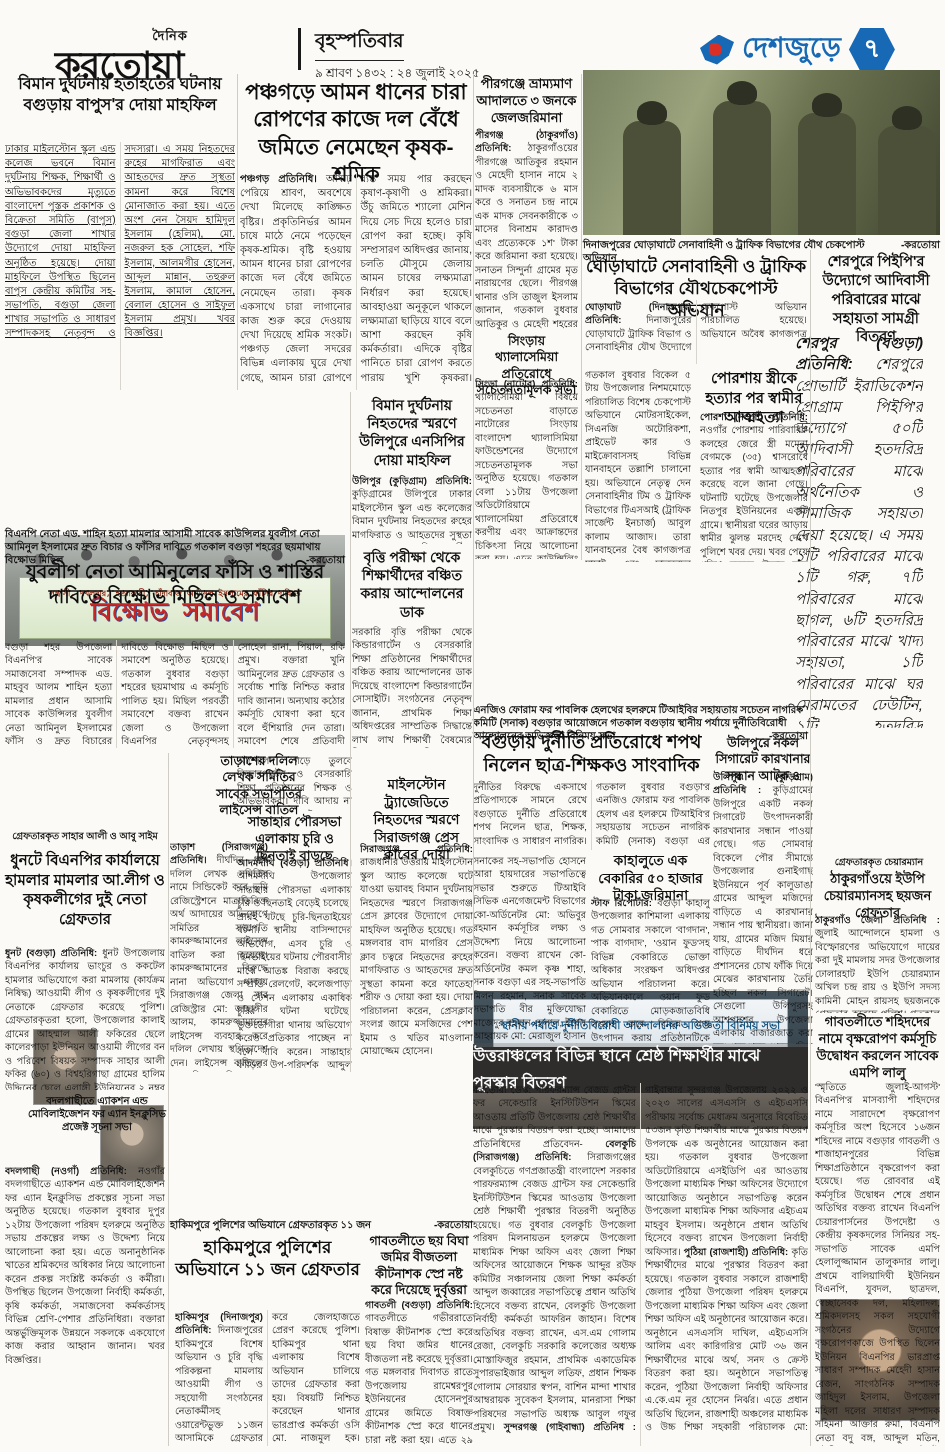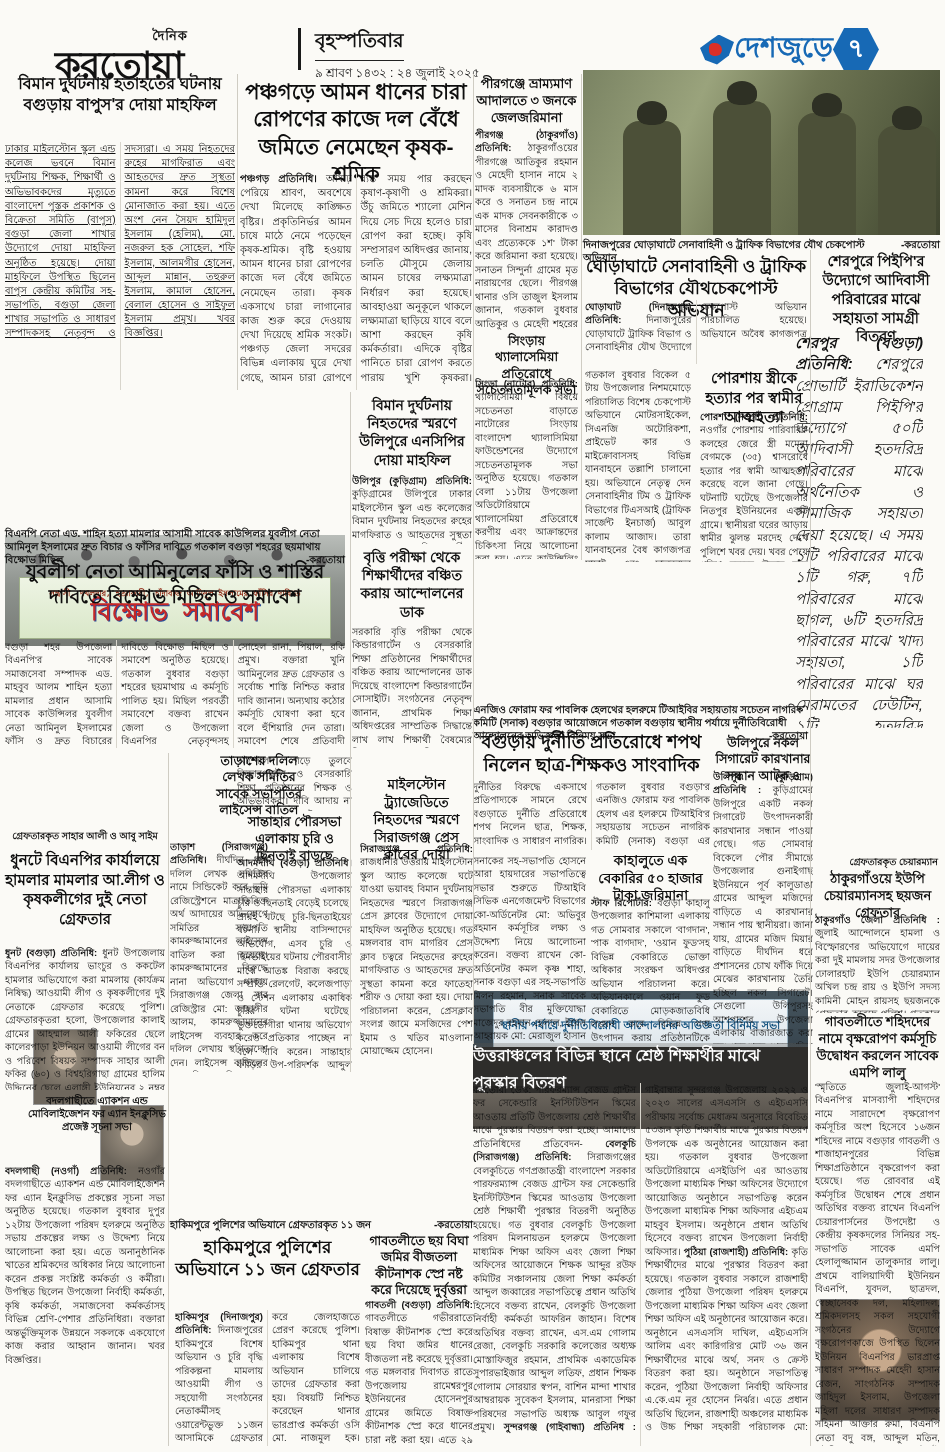--- a/index.html
+++ b/index.html
@@ -5,21 +5,21 @@
   html,body{margin:0;padding:0;}
   body{background:#e8e6e0;font-family:"Liberation Sans","DejaVu Sans",sans-serif;color:#121212;}
   .page{position:relative;width:945px;height:1452px;background:#fbfaf6;margin:0 auto;overflow:hidden;}
   .abs{position:absolute;}
   
   .logo-top{font-size:13px;font-weight:bold;text-align:center;letter-spacing:1px;}
   .logo-main{font-size:37px;font-weight:900;line-height:1.0;letter-spacing:-1px;}
   .mast-divider{width:3px;background:#1a1a1a;}
   .day{font-size:19px;font-weight:bold;border-bottom:1.5px solid #222;padding-bottom:2px;}
   .dateline-top{font-size:12px;margin-top:3px;}
-  .brand-right{display:flex;align-items:center;}
+  .brand-right{display:flex;align-items:center;gap:8px;}
   .brand-icon{width:34px;height:30px;background:#1769b5;clip-path:polygon(0 45%,30% 20%,55% 0,100% 25%,85% 70%,50% 100%,15% 85%);position:relative;}
   .brand-icon i{position:absolute;left:9px;top:8px;width:13px;height:13px;background:#d92f27;border-radius:40% 60% 55% 45%;}
   .brand-word{font-size:28px;font-weight:900;color:#1769b5;}
   .page-badge{width:46px;height:44px;background:#1769b5;clip-path:polygon(25% 0,75% 0,100% 50%,75% 100%,25% 100%,0 50%);color:#fff;font-size:26px;font-weight:bold;display:flex;align-items:center;justify-content:center;}
   
   .hl{font-weight:900;text-align:center;line-height:1.3;color:#0d0d0d;}
   .bd{font-size:10px;line-height:1.42;text-align:justify;overflow:hidden;}
   .bd p{margin:0;display:inline;}
   .dl{font-weight:bold;}
   .cols2{column-count:2;column-gap:9px;column-rule:1px solid #d8d5cc;}
@@ -210,21 +210,21 @@
   <div class="abs bd" style="left:591px;top:896px;width:119px;height:148px;font-size:9.5px;">
     <p><b class="dl">স্টাফ রিপোর্টার:</b> <span>বগুড়া কাহালু উপজেলার কাশিমালা এলাকায় গত সোমবার সকালে 'বাগদান', 'পাক বাগদাদ', 'ওয়ান ফুড'সহ বিভিন্ন বেকারিতে ভোক্তা অধিকার সংরক্ষণ অধিদপ্তর অভিযান পরিচালনা করে। অভিযানকালে ওয়ান ফুড বেকারিতে মোড়কজাতবিধি লঙ্ঘন করে বিভিন্ন পণ্য উৎপাদন করায় প্রতিষ্ঠানটিকে ৫০ হাজার টাকা জরিমানা করা হয়। ভবিষ্যতে বিধি মেনে পণ্য উৎপাদনের নির্দেশও দেয়া হয়।</span></p>
   </div>
 
   <div class="abs hl" style="left:713px;top:735px;width:100px;font-size:12.5px;">উলিপুরে নকল সিগারেট কারখানার সন্ধান আটক ৪</div>
   <div class="abs bd" style="left:713px;top:770px;width:100px;height:274px;font-size:9.5px;">
     <p><b class="dl">উলিপুর (কুড়িগ্রাম) প্রতিনিধি :</b> <span>কুড়িগ্রামের উলিপুরে একটি নকল সিগারেট উৎপাদনকারী কারখানার সন্ধান পাওয়া গেছে। গত সোমবার বিকেলে পৌর সীমান্তে উপজেলার গুনাইগাছ ইউনিয়নে পূর্ব কালুডাঙা গ্রামের আব্দুল মজিদের বাড়িতে এ কারখানার সন্ধান পায় স্থানীয়রা। জানা যায়, গ্রামের মজিদ মিয়ার বাড়িতে দীর্ঘদিন ধরে প্রশাসনের চোখ ফাঁকি দিয়ে মেঝের কারখানায় তৈরি হচ্ছিল নকল সিগারেট। সেগুলো উলিপুরসহ আশপাশের উপজেলা এলাকায় বাজারজাত করা হয়। পরে খবর পেয়ে পুলিশ সিগারেট তৈরির কারক ৪জনকে আটক করে। এসময় বিপুল পরিমাণ সিগারেটের মোড়ক, বস্তাভর্তি কাগজ, স্টিকারসহ সিগারেট তৈরির বিভিন্ন উপকরণ জব্দ করা হয়। আটককৃতরা হলো আবুল খায়ের (৫৫), হাসেন মিয়া (২৯), শামসুল হক (৪৫), নজিবার রহমান (৬০)। তাদের সবার বাড়ি শীলপাড়ার জলাকা থানার নিয়ন্ত্রণ পাঠানপাড়া হাটে। এগিয়ে আইনগত ব্যবস্থা নেওয়া হবে।</span></p>
   </div>
 
   <div class="abs ph portrait" style="left:820px;top:733px;width:118px;height:120px;"></div>
-  <div class="abs cap" style="left:820px;top:856px;width:118px;text-align:right;font-size:9.5px;">গ্রেফতারকৃত চেয়ারম্যান</div>
+  <div class="abs cap" style="left:820px;top:856px;width:118px;text-align:center;font-size:9.5px;">গ্রেফতারকৃত চেয়ারম্যান</div>
   <div class="abs hl" style="left:815px;top:871px;width:125px;font-size:13px;">ঠাকুরগাঁওয়ে ইউপি চেয়ারম্যানসহ ছয়জন গ্রেফতার</div>
   <div class="abs bd" style="left:815px;top:913px;width:125px;height:100px;font-size:9.5px;">
     <p><b class="dl">ঠাকুরগাঁও জেলা প্রতিনিধি :</b> <span>জুলাই আন্দোলনে হামলা ও বিস্ফোরণের অভিযোগে দায়ের করা দুই মামলায় সদর উপজেলার ঢোলারহাট ইউপি চেয়ারম্যান অখিল চন্দ্র রায় ও ইউপি সদস্য কামিনী মোহন রায়সহ ছয়জনকে গ্রেফতার করেছে পুলিশ। গতকাল বুধবার ঠাকুরগাঁওয়ের বিভিন্ন এলাকা থেকে তাদের গ্রেফতার করা হয়। গ্রেফতার হওয়া অন্যরা হলো, রফিক ইসলাম ওরফে বলো, মানিক, রিয়াল আহমেদ রিপন ও সহিদুল ইসলাম।</span></p>
   </div>
 
   <div class="abs hl" style="left:815px;top:1014px;width:125px;font-size:13px;">গাবতলীতে শহিদদের নামে বৃক্ষরোপণ কর্মসূচি উদ্বোধন করলেন সাবেক এমপি লালু</div>
   <div class="abs bd" style="left:815px;top:1080px;width:125px;height:366px;font-size:9.5px;">
     <p><span>'স্মৃতিতে জুলাই-আগস্ট' বিএনপি'র মাসব্যাপী শহিদদের নামে সারাদেশে বৃক্ষরোপণ কর্মসূচির অংশ হিসেবে ১৬জন শহিদের নামে বগুড়ার গাবতলী ও শাজাহানপুরের বিভিন্ন শিক্ষাপ্রতিষ্ঠানে বৃক্ষরোপণ করা হয়েছে। গত রোববার এই কর্মসূচির উদ্বোধন শেষে প্রধান অতিথির বক্তব্য রাখেন বিএনপি চেয়ারপার্সনের উপদেষ্টা ও কেন্দ্রীয় কৃষকদলের সিনিয়র সহ-সভাপতি সাবেক এমপি হেলালুজ্জামান তালুকদার লালু। প্রথমে বালিয়াদিঘী ইউনিয়ন বিএনপি, যুবদল, ছাত্রদল, স্বেচ্ছাসেবক দল, মহিলাদল, শ্রমিকদলসহ সকল সহযোগী সংগঠনের উদ্যোগে বৃক্ষরোপণকাজে উপস্থিত ছিলেন ইউনিয়ন বিএনপির ভারপ্রাপ্ত সাধারণ সম্পাদক মেহেদী হাসান রেজন, সাংগঠনিক সম্পাদক জাহিদুল ইসলাম, উপজেলা মহিলা দলের সাধারণ সম্পাদক সহিমনা আক্তার রুমা, বিএনপি নেতা বদু বঙ্গ, আব্দুল মতিন, তৌহিদ হোসেন পাইলট, রেজাউল করিম রেজা, আবু বক্কর, ইলিয়াস মাহমুদ উজ্জ্বল, প্রধান শিক্ষক অহিদুল ইসলাম, প্রধান শিক্ষক মোয়াজ্জেম হোসেন, রেজাউল করিম রিপন, শহিদুল ইসলাম প্রমুখ। এছাড়াও সাবেক এমপি হেলালুজ্জামান তালুকদার লালু শাজাহানপুর উপজেলার বিভিন্ন শিক্ষাপ্রতিষ্ঠানে বৃক্ষরোপণ করেন।</span></p>
   </div>
 

